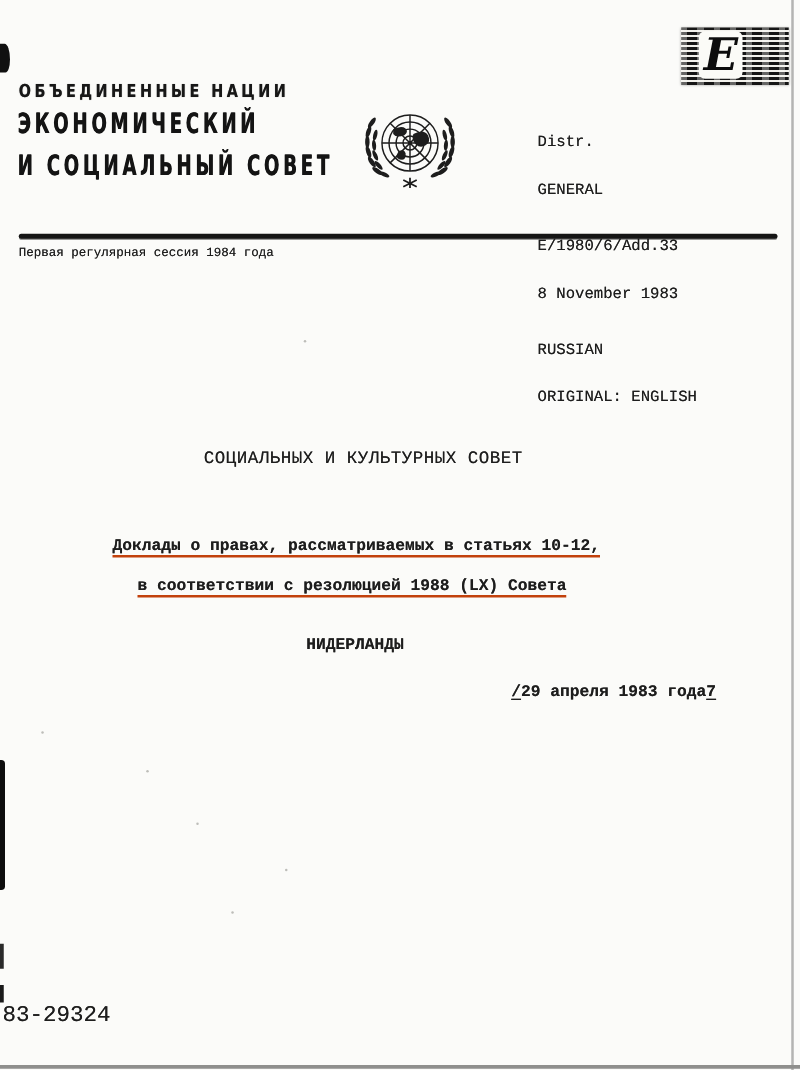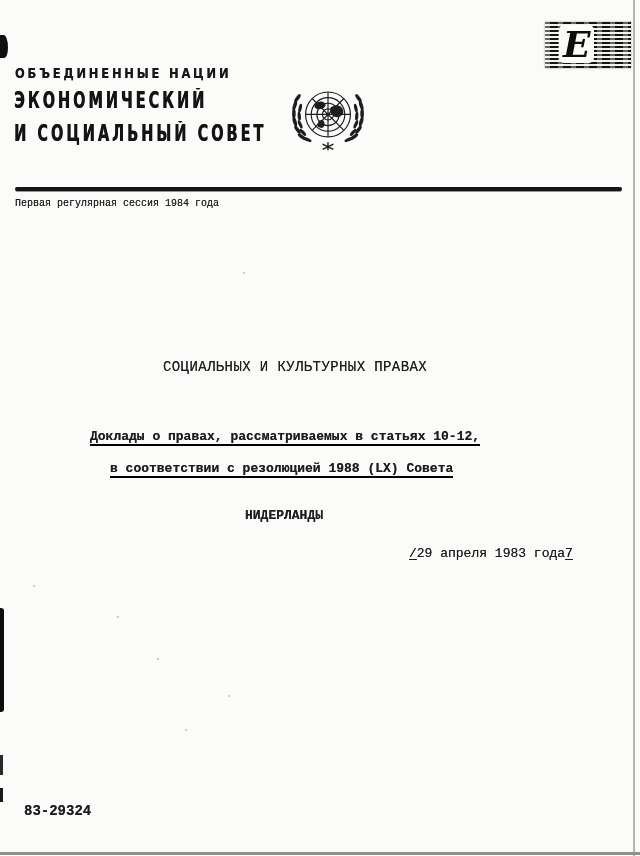--- a/index.html
+++ b/index.html
@@ -54,29 +54,29 @@
   .gap8{margin-top:8px !important;}
   
   .rule{
     left:15px;top:187px;width:607px;height:3.5px;background:#151515;
     border-radius:2px;box-shadow:0 1.5px 0 -0.5px rgba(30,30,30,.45);
   }
   .session{left:15px;top:198px;font-size:10px;}
   
   .title1{left:85px;top:336px;font-size:14px;letter-spacing:.4px;}
   .title2{left:163px;top:359px;font-size:14px;letter-spacing:.4px;}
-  .sub{font-size:13px;font-weight:bold;border-bottom:2px solid #000000;
+  .sub{font-size:13px;font-weight:bold;border-bottom:2px solid #c2410c;
        padding-bottom:0px;line-height:14px;}
   .sub.l1{left:90px;top:430px;}
   .sub.l2{left:90px;top:446px;}
   .sub.l3{left:110px;top:462px;text-align:center;}
   .country{left:245px;top:508px;font-size:13px;font-weight:bold;}
-  .dateline{left:409px;top:546px;font-size:13px;font-weight:normal;}
+  .dateline{left:409px;top:546px;font-size:13px;font-weight:bold;}
   .bracket{text-decoration:underline;text-underline-offset:2px;}
-  .footer-code{left:24px;top:803px;font-size:14px;font-weight:bold;}
+  .footer-code{left:2px;top:803px;font-size:18px;}
   
   .smudge-top{left:0;top:35px;width:8px;height:23px;background:#101010;
               border-radius:0 60% 50% 0;}
   .streak-mid{left:0;top:608px;width:4px;height:104px;background:#0d0d0d;
               border-radius:0 3px 3px 0;}
   .streak-low{left:0;top:755px;width:2.5px;height:20px;background:#2a2a2a;}
   .streak-low2{left:0;top:788px;width:3px;height:14px;background:#1a1a1a;}
   .edge-right{left:633px;top:0;width:1.5px;height:856px;background:#b4b4b2;}
   .edge-bottom{left:0;top:852px;width:640px;height:2.5px;background:#8f8f8d;}
   .speck{width:2px;height:2px;background:#bdbdb9;border-radius:50%;}
@@ -129,26 +129,34 @@
       <ellipse cx="81" cy="28" rx="5" ry="1.8" transform="rotate(-103 81 28)"></ellipse>
     </g>
     <path d="M44 68 l12 6 M56 68 l-12 6 M50 66 v9" stroke="#1d1d1d" stroke-width="1.6" fill="none"></path>
   </svg>
 
   <div class="abs stamp">
     <div class="mask"></div>
     <span class="letter">E</span>
   </div>
 
+  <div class="abs distr typ">
+    <div>Distr.</div>
+    <div>GENERAL</div>
+    <div class="gap8">E/1980/6/Add.33</div>
+    <div>8 November 1983</div>
+    <div class="gap8">RUSSIAN</div>
+    <div>ORIGINAL: ENGLISH</div>
+  </div>
 
   <div class="abs rule"></div>
 
   <div class="abs session typ">Первая регулярная сессия 1984 года</div>
 
-  <div class="abs title2 typ">СОЦИАЛЬНЫХ И КУЛЬТУРНЫХ ПРАВАХ</div>
+  <div class="abs title2 typ">СОЦИАЛЬНЫХ И КУЛЬТУРНЫХ СОВЕТ</div>
 
   <div class="abs sub l1 typ">Доклады о правах, рассматриваемых в статьях 10-12,</div>
   <div class="abs sub l3 typ">в соответствии с резолюцией 1988 (LX) Совета</div>
 
   <div class="abs country typ">НИДЕРЛАНДЫ</div>
 
   <div class="abs dateline typ"><span class="bracket">/</span><span>29 апреля 1983 года</span><span class="bracket">7</span></div>
 
   <div class="abs footer-code typ">83-29324</div>
 

